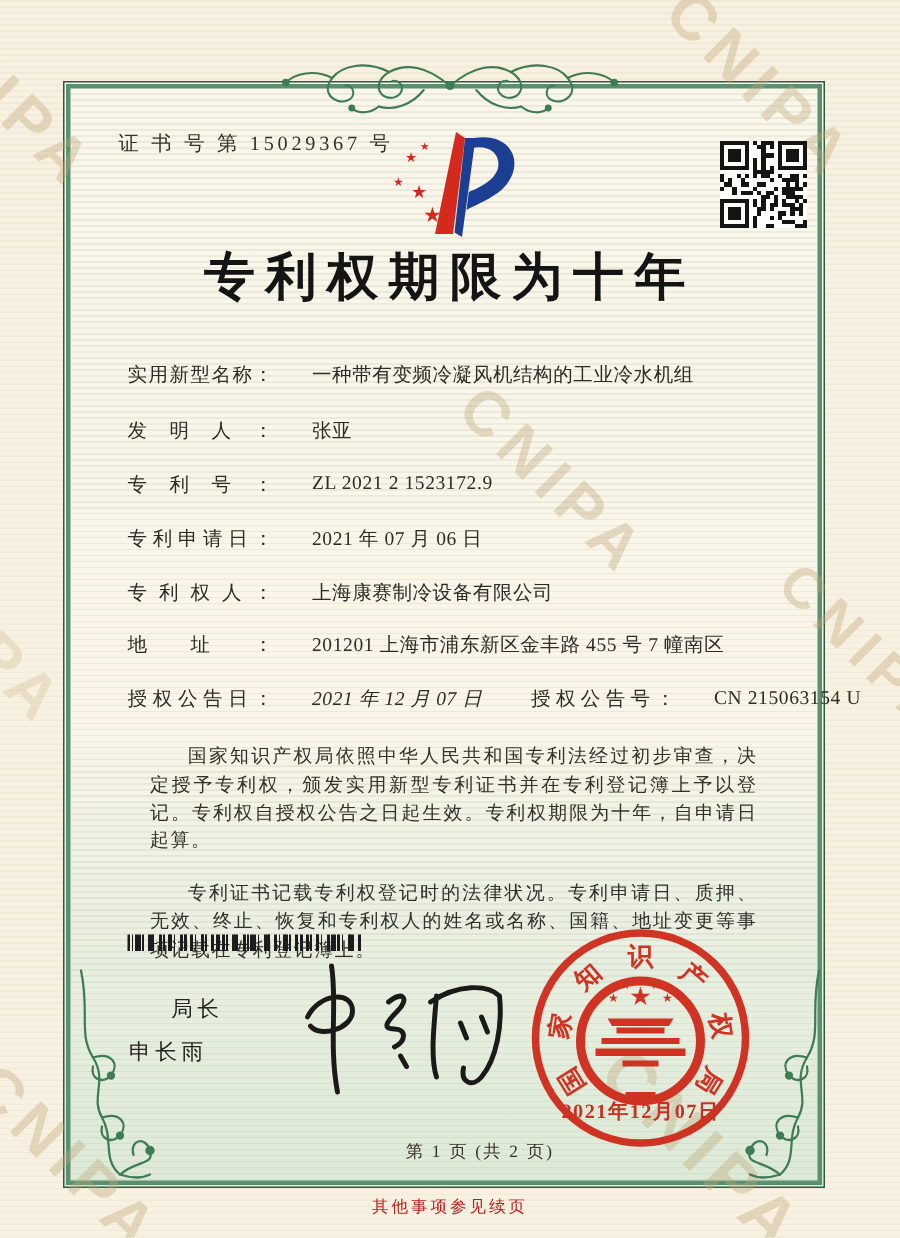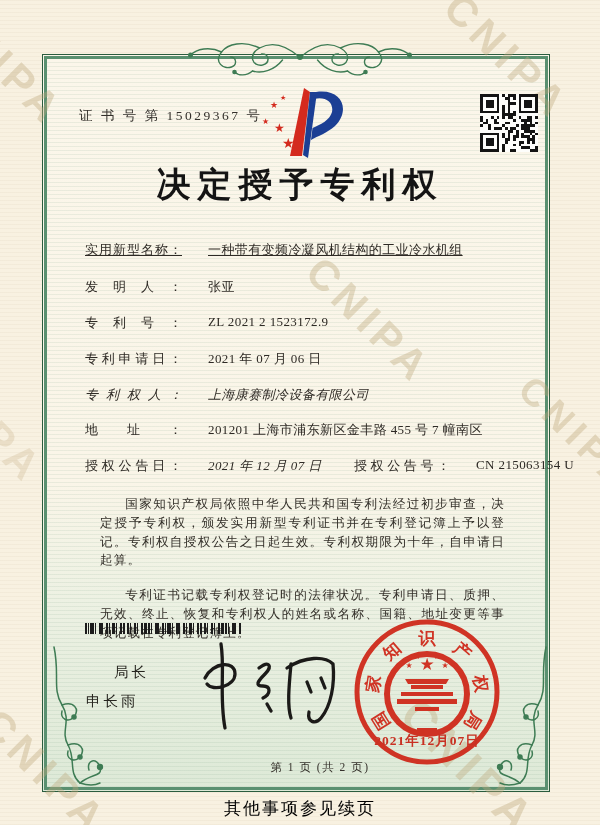--- a/index.html
+++ b/index.html
@@ -41,52 +41,52 @@
   .wm5{left:6px;top:700px;}
   .wm6{left:428px;top:688px;font-size:46px;}
   .wm7{left:-58px;top:348px;color:rgba(190,168,124,0.25);}
   
   .ornament{position:absolute;z-index:3;pointer-events:none;}
   .top-flourish{left:50%;top:36px;transform:translateX(-50%);}
   .corner-left{left:46px;top:645px;}
   .corner-right{right:46px;top:645px;transform:scaleX(-1);}
   
   .content{position:absolute;inset:0;z-index:4;}
-  .cert-number{position:absolute;left:79px;top:87px;font-size:13.5px;letter-spacing:2.5px;color:#33302b;margin-top:20px;}
+  .cert-number{position:absolute;left:79px;top:87px;font-size:13.5px;letter-spacing:2.5px;color:#33302b;}
   .qr{position:absolute;left:480px;top:94px;width:58px;height:58px;background:#fdfdfb;}
   .logo{position:absolute;left:250px;top:82px;}
   .title{
     position:absolute;left:0;right:0;top:162px;text-align:center;
     font-size:34px;font-weight:bold;letter-spacing:7px;color:#141414;
   }
   .field-row{position:absolute;left:85px;width:442px;display:flex;font-size:13px;color:#2e2a25;white-space:nowrap;}
   .field-label{display:inline-block;width:97px;flex:none;text-align:justify;text-align-last:justify;}
   .field-value{margin-left:26px;letter-spacing:0.4px;}
-  .fr0{top:241px;text-decoration:underline;} .fr1{top:278px;} .fr2{top:314px;} .fr3{top:350px;}
-  .fr4{top:386px;font-style:italic;} .fr5{top:421px;} .fr6{top:457px;}
+  .fr0{top:241px;} .fr1{top:278px;} .fr2{top:314px;} .fr3{top:350px;}
+  .fr4{top:386px;} .fr5{top:421px;} .fr6{top:457px;}
   .field-value.w-fixed{width:146px;flex:none;font-style:italic;}
   .field-label.lbl2{width:96px;}
   .paras{
     position:absolute;left:84px;top:479px;width:437px;
     font-size:12.6px;line-height:18.8px;letter-spacing:1.1px;
     text-align:justify;color:#332f29;
   }
   .paras p{margin:16px;text-indent:2em;}
   .barcode{
     position:absolute;left:85px;top:623px;width:157px;height:11px;
     background:
       repeating-linear-gradient(90deg,#1c1c1c 0 2px,transparent 2px 3px,#1c1c1c 3px 4px,transparent 4px 7px),
       repeating-linear-gradient(90deg,transparent 0 5px,#1c1c1c 5px 7px,transparent 7px 11px);
   }
   .director-title{position:absolute;left:86px;top:663px;font-size:14.5px;letter-spacing:3px;color:#26251f;margin-left:28px;}
   .director-name{position:absolute;left:86px;top:692px;font-size:14.5px;letter-spacing:3px;color:#26251f;}
   .signature{position:absolute;left:175px;top:634px;}
   .seal{position:absolute;left:347px;top:612px;opacity:0.95;}
   .page-info{position:absolute;left:0;right:0;top:760px;text-align:center;font-size:11.5px;letter-spacing:1.5px;color:#35312b;padding-left:40px;}
-  .footer-note{position:absolute;left:0;right:0;top:797px;text-align:center;font-size:17px;letter-spacing:2px;color:#000000;}
+  .footer-note{position:absolute;left:0;right:0;top:797px;text-align:center;font-size:11px;letter-spacing:2px;color:#b91c1c;}
 </style>
 </head>
 <body>
 
 <div class="paper-lines"></div>
 
 <div class="frame">
   <div class="inner-line"></div>
   <div class="guilloche"></div>
 </div>
@@ -367,21 +367,21 @@
       <text x="30" y="18" font-size="7">★</text>
       <text x="12" y="42" font-size="8">★</text>
       <text x="24" y="50" font-size="12">★</text>
       <text x="32" y="66" font-size="14">★</text>
     </g>
     <polygon points="54,6 60,10 52,74 40,74" fill="#d42a1e"></polygon>
     <polygon points="60,10 67,10 58,76 53,73" fill="#1c3f94"></polygon>
     <path fill="#1c3f94" d="M66,10 C92,6 101,28 85,44 C77,51 68,54 61,58 L62.5,46 C70,43 80,38 82,30 C84,20 75,14 64,17 Z"></path>
   </svg>
 
-  <div class="title">决定授予专利权</div>
+  <div class="title">专利权期限为十年</div>
 
   <div class="field-row fr0">
     <span class="field-label">实用新型名称：</span>
     <span class="field-value">一种带有变频冷凝风机结构的工业冷水机组</span>
   </div>
   <div class="field-row fr1">
     <span class="field-label">发明人：</span>
     <span class="field-value">张亚</span>
   </div>
   <div class="field-row fr2">

